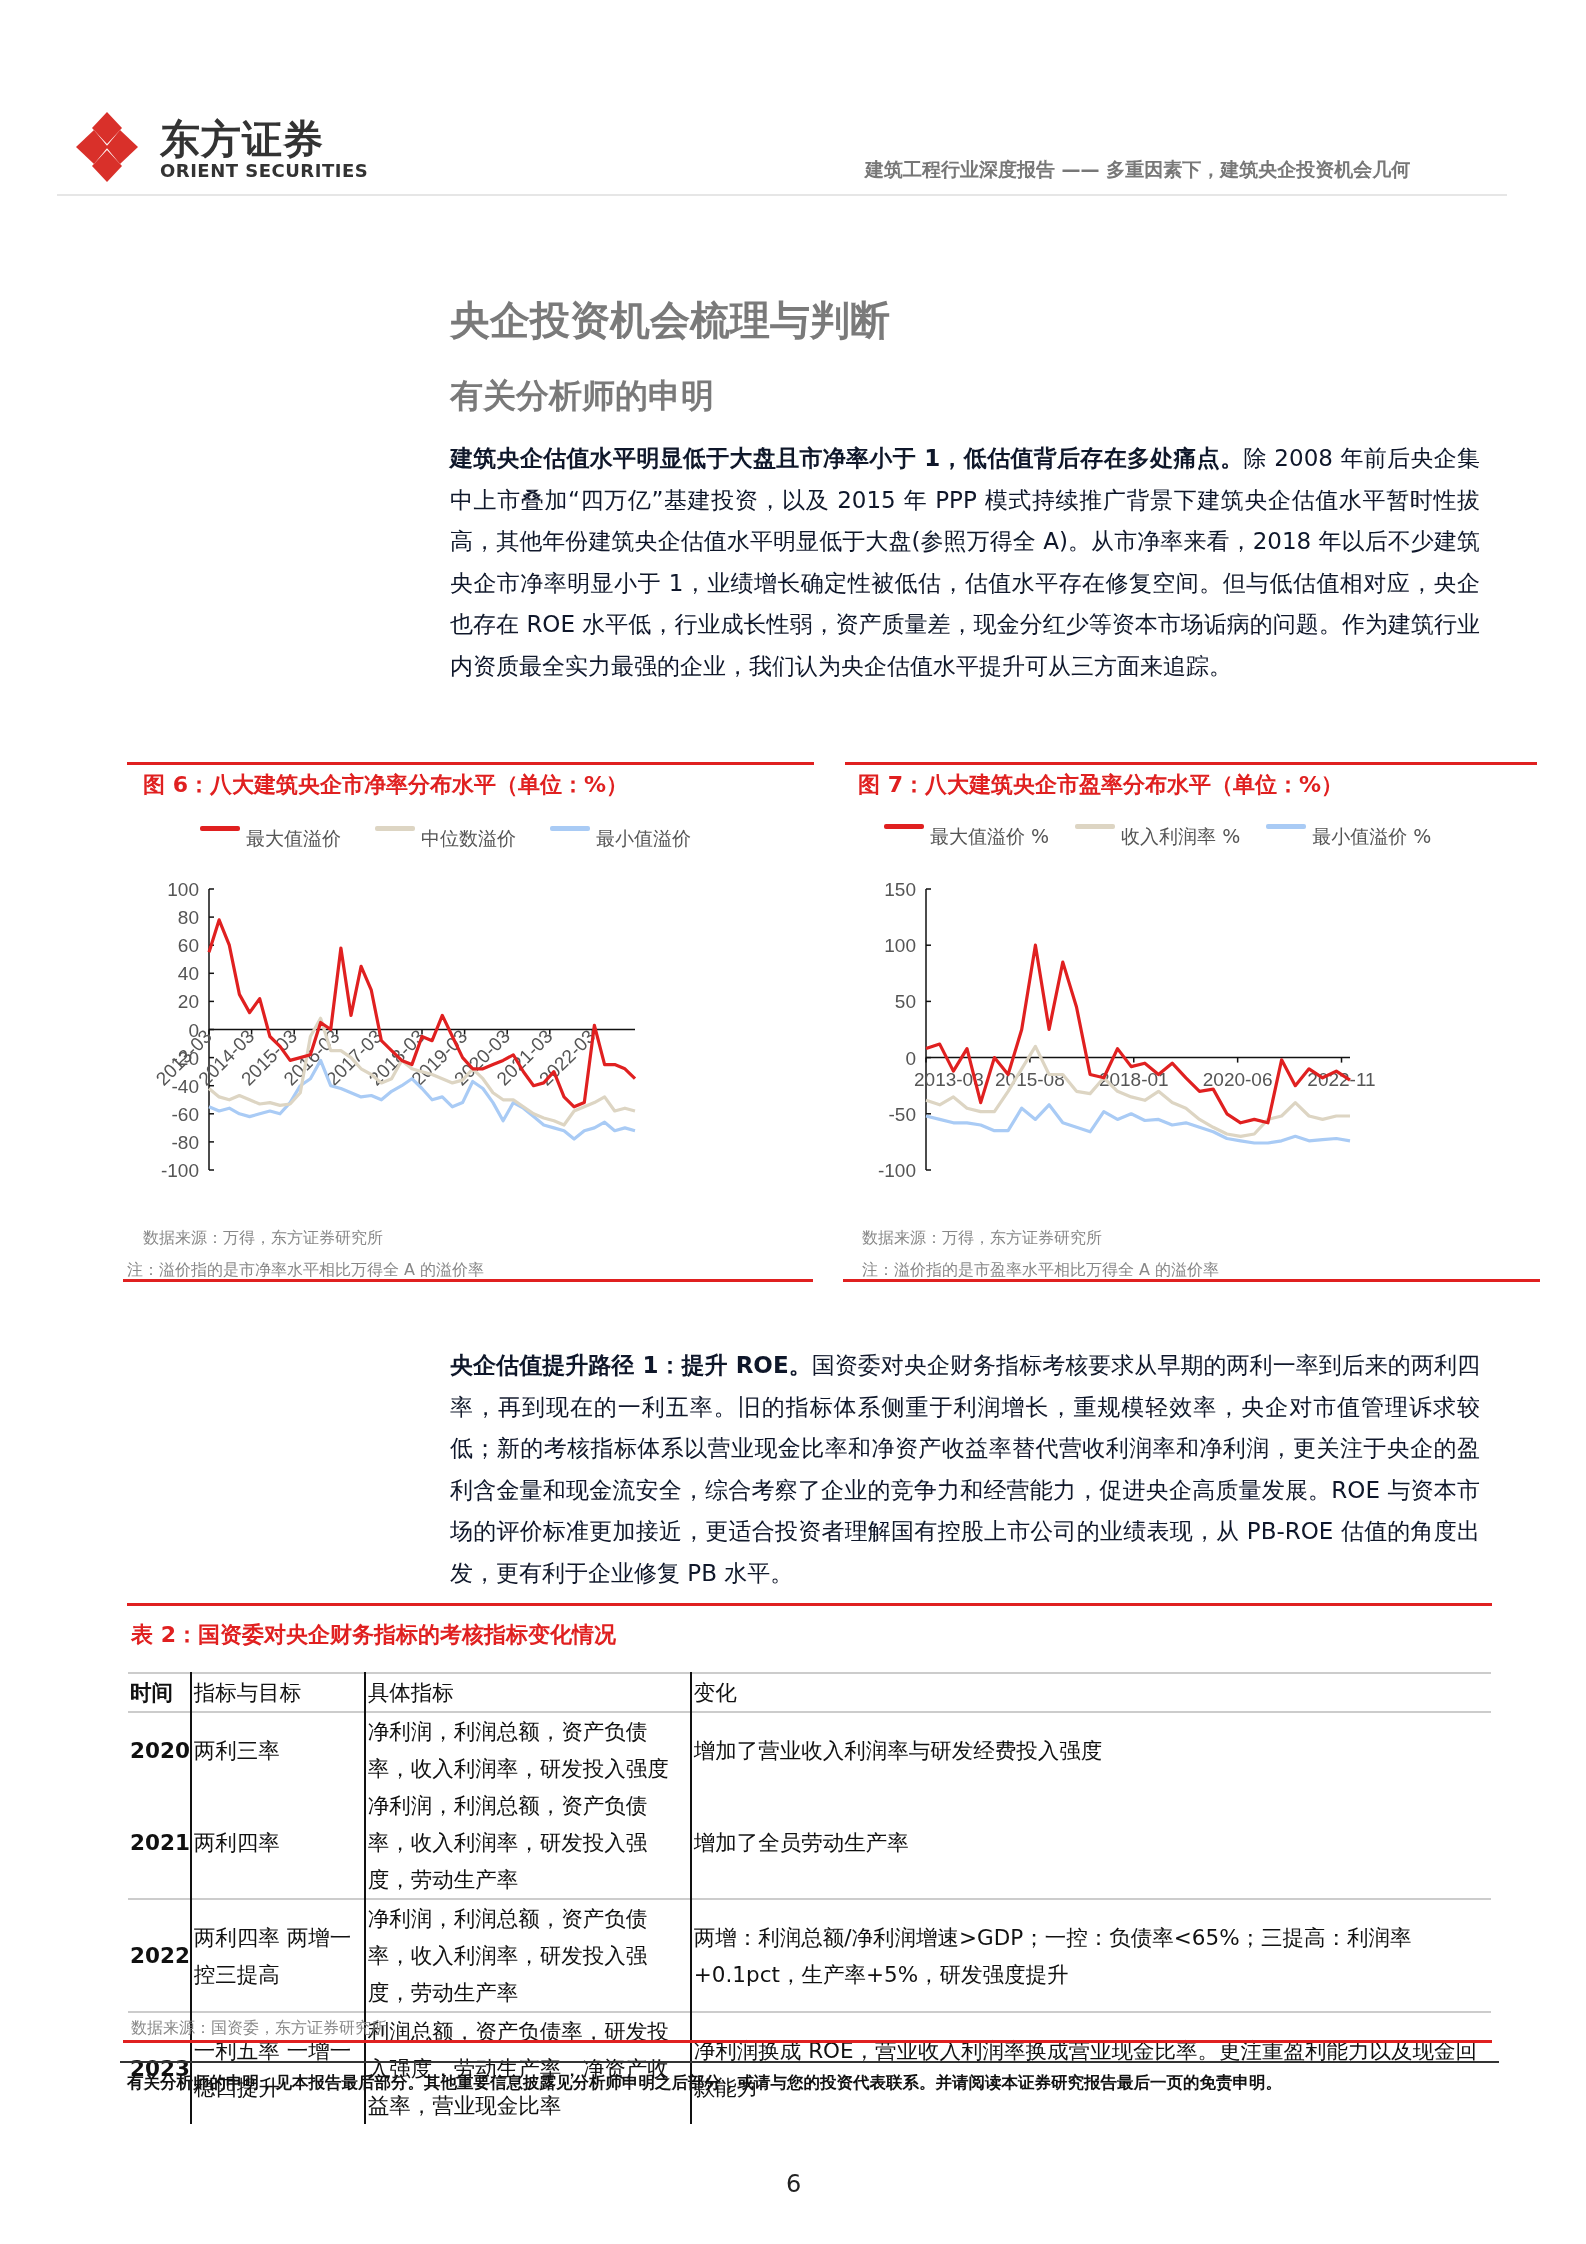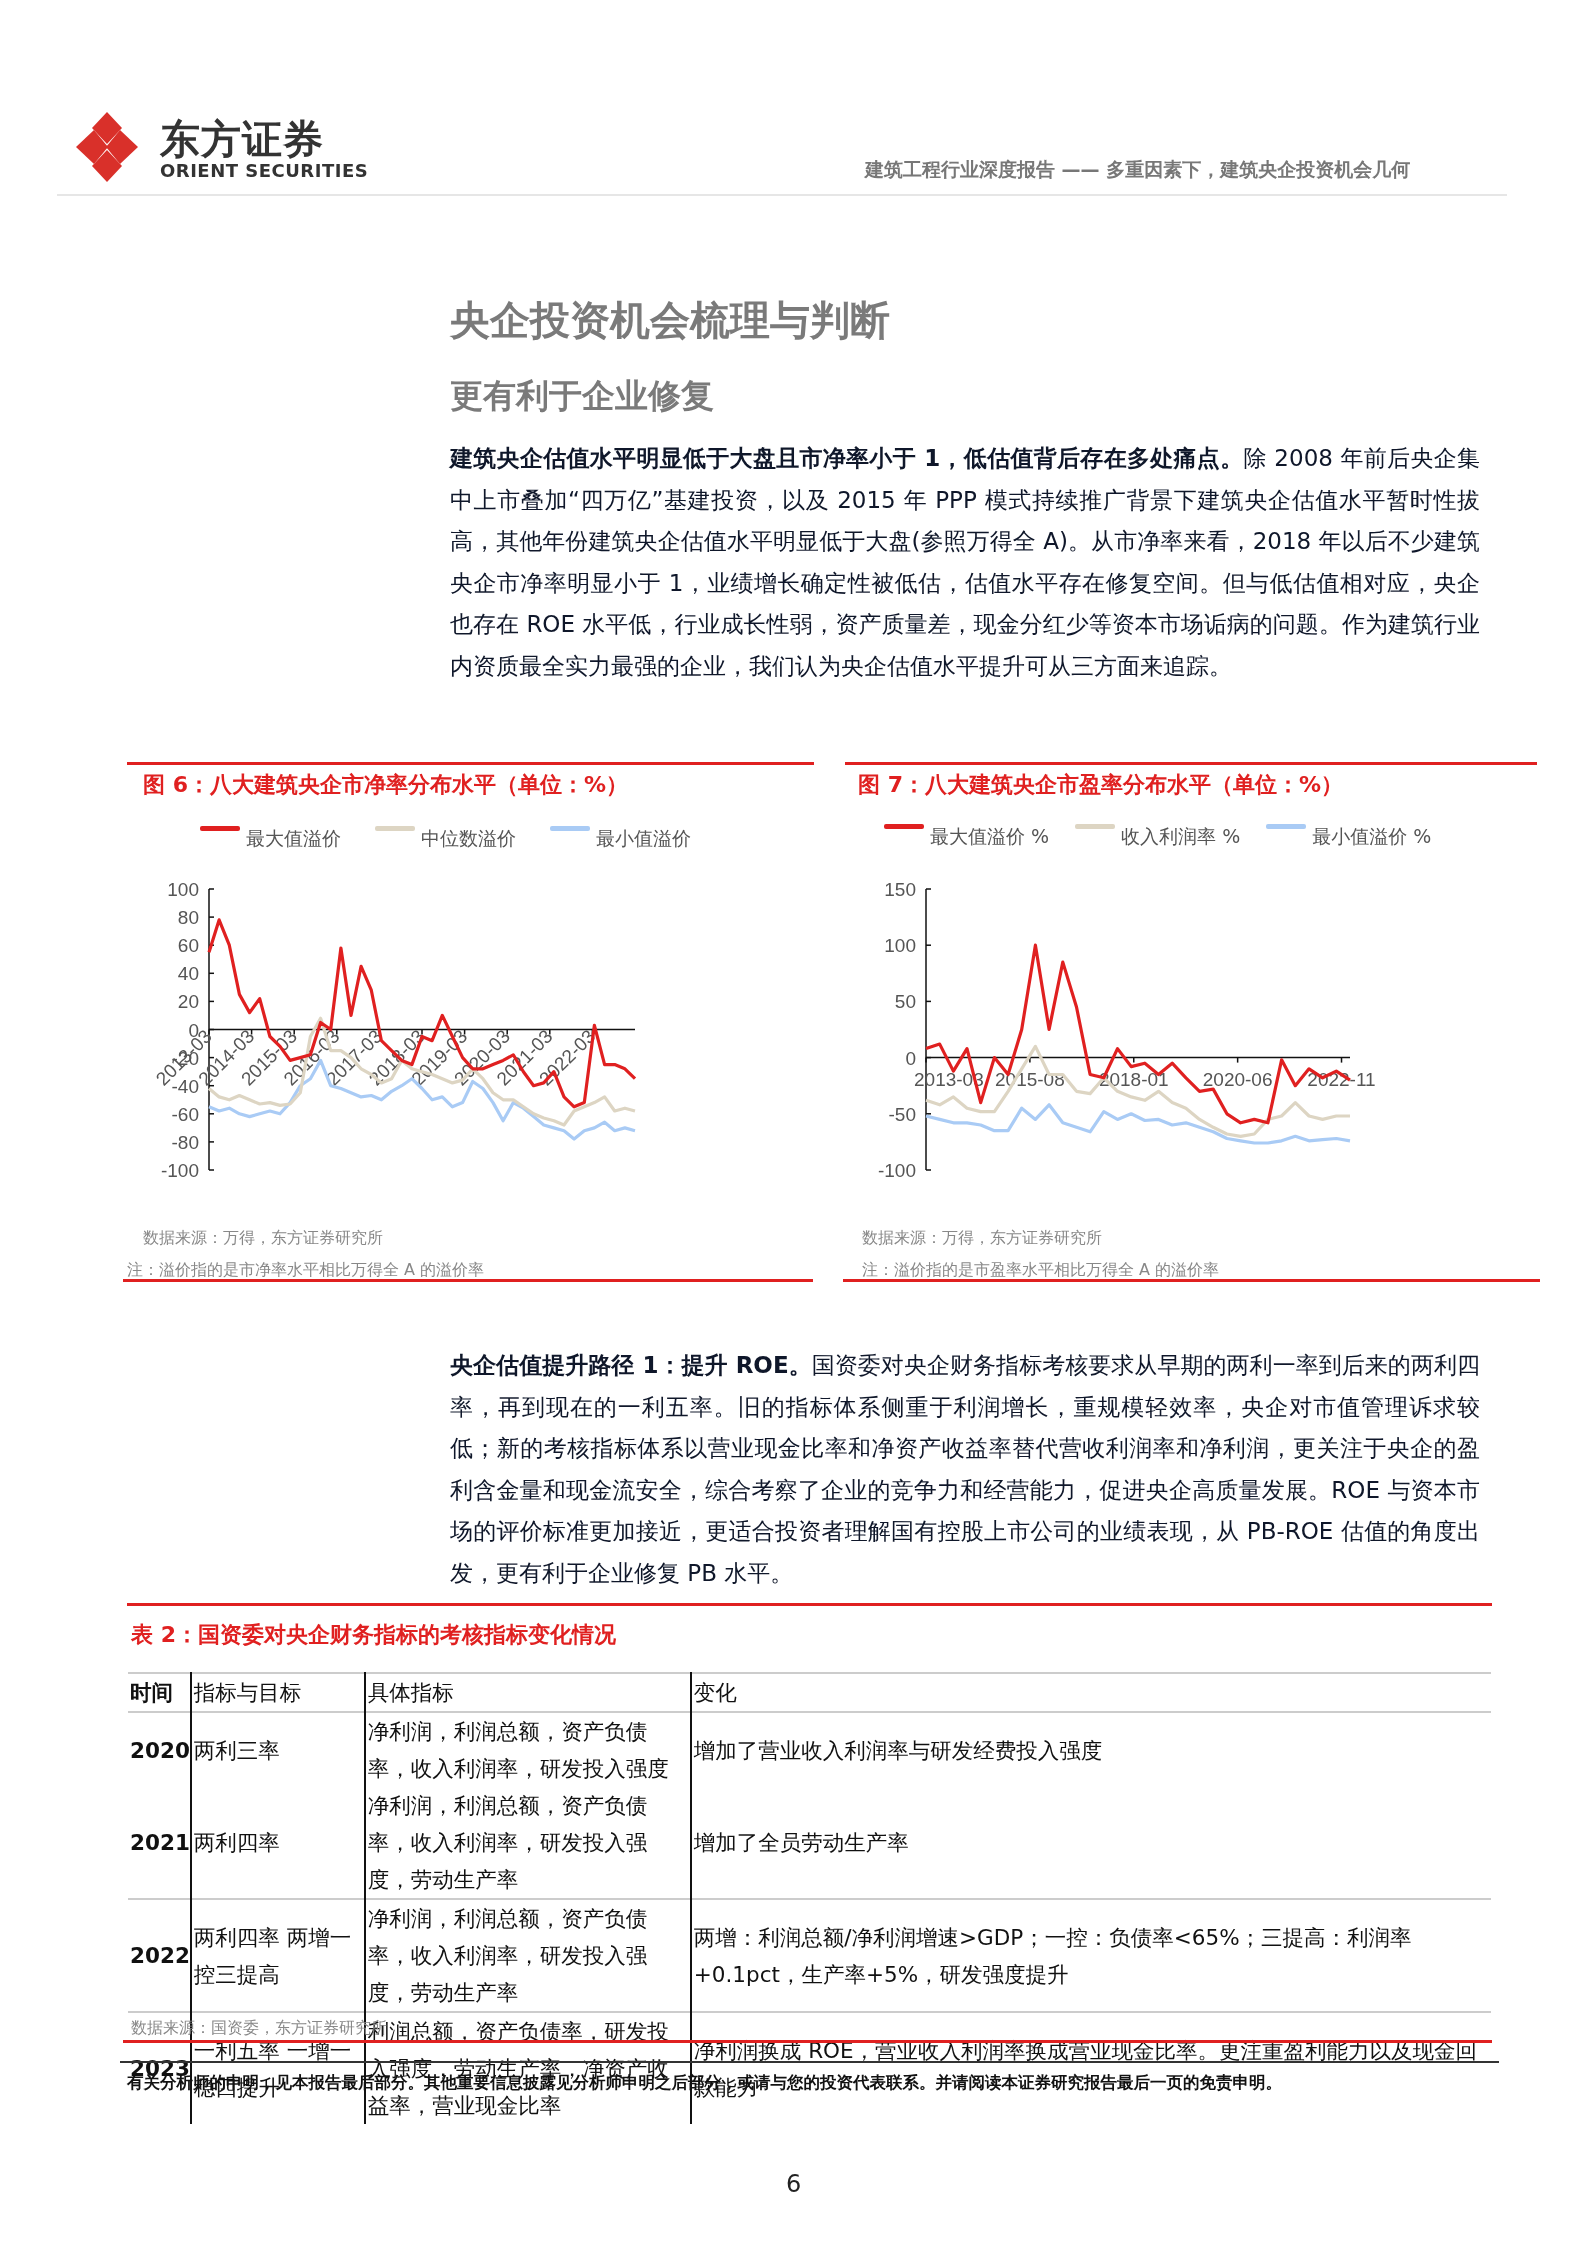--- a/index.html
+++ b/index.html
@@ -42,21 +42,21 @@
     <path d="M48 20 L66 37 L48 54 L34 37 Z" fill="#d9302a"></path>
     <path d="M35 40 L50 56 L35 72 L20 56 Z" fill="#d9302a"></path>
   </svg>
 </div>
 <div class="abs logo-cn">东方证券</div>
 <div class="abs logo-en">ORIENT SECURITIES</div>
 <div class="abs hdr-title">建筑工程行业深度报告 —— 多重因素下，建筑央企投资机会几何</div>
 <div class="abs hdr-line"></div>
 
 <div class="abs h1">央企投资机会梳理与判断</div>
-<div class="abs h2">更有利于企业修复</div>
+<div class="abs h2">有关分析师的申明</div>
 
 <div class="abs para" style="top:438px;"><b>建筑央企估值水平明显低于大盘且市净率小于 1，低估值背后存在多处痛点。</b><span>除 2008 年前后央企集中上市叠加“四万亿”基建投资，以及 2015 年 PPP 模式持续推广背景下建筑央企估值水平暂时性拔高，其他年份建筑央企估值水平明显低于大盘(参照万得全 A)。从市净率来看，2018 年以后不少建筑央企市净率明显小于 1，业绩增长确定性被低估，估值水平存在修复空间。但与低估值相对应，央企也存在 ROE 水平低，行业成长性弱，资产质量差，现金分红少等资本市场诟病的问题。作为建筑行业内资质最全实力最强的企业，我们认为央企估值水平提升可从三方面来追踪。</span></div>
 
 <div class="abs fig-rule" style="left:127px;top:762px;width:687px;"></div>
 <div class="abs fig-title" style="left:143px;top:770px;">图 6：八大建筑央企市净率分布水平（单位：%）</div>
 <div class="abs legend" style="left:200px;top:826px;">
   <span class="item">
       <span class="sw" style="background:#e02020"></span>
       <span>最大值溢价</span>
     </span>

